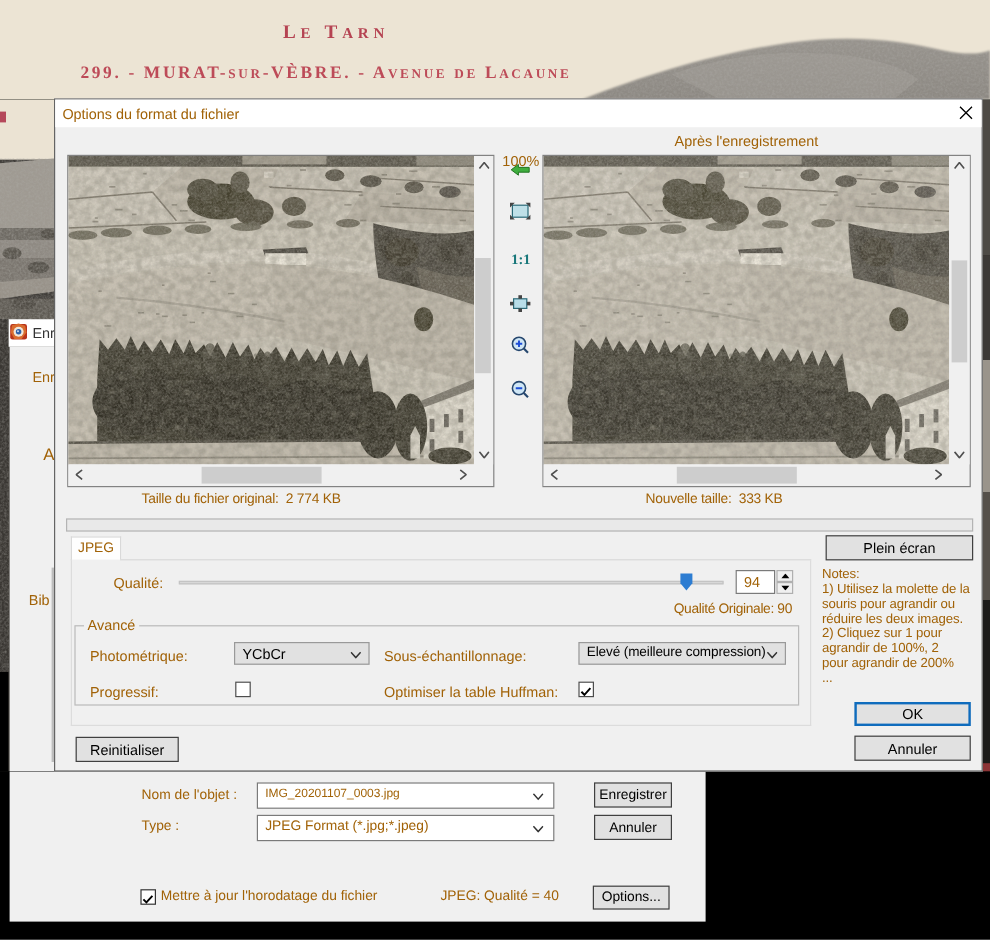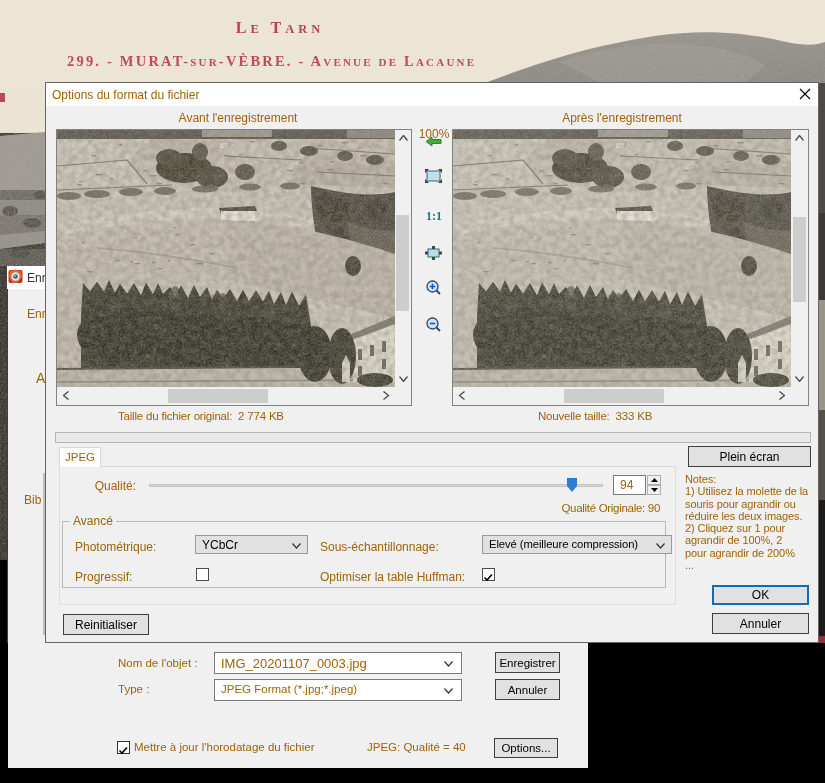--- a/index.html
+++ b/index.html
@@ -91,21 +91,21 @@
     <rect x="0" y="130" width="6" height="90" fill="#3c3936"></rect>
     <rect x="0" y="217" width="6" height="110" fill="#9a948b"></rect>
     <rect x="0" y="327" width="6" height="90" fill="#55504a"></rect>
     <rect x="0" y="553" width="6" height="12" fill="#8c3436"></rect>
   </svg>
 
   <div class="abs" style="left:0;top:643px;width:825px;height:140px;background:#000;"></div>
   <div class="abs" style="left:8px;top:643px;width:580px;height:125px;background:#f0f0f0;"></div>
   <div class="txt" style="left:118px;top:657px;font-size:11.5px;">Nom de l'objet :</div>
   <div class="abs" style="left:214px;top:652px;width:248px;height:22px;background:#fff;border:1px solid #7a7a7a;box-sizing:border-box;">
-     <div class="txt" style="left:6px;top:3px;font-size:13px;">IMG_20201107_0003.jpg</div>
+     <div class="txt" style="left:6px;top:3px;font-size:10px;">IMG_20201107_0003.jpg</div>
      <svg style="position:absolute;right:8px;top:8px" width="9" height="6" viewBox="0 0 9 6">
         <path d="M0.5,0.5 L4.5,5 L8.5,0.5" fill="none" stroke="#333" stroke-width="1.2"></path>
       </svg>
   </div>
   <div class="btn" style="left:495px;top:652px;width:65px;height:21px;font-size:11.5px;">Enregistrer</div>
   <div class="txt" style="left:118px;top:683px;font-size:11.5px;">Type :</div>
   <div class="abs" style="left:214px;top:679px;width:248px;height:22px;background:#fff;border:1px solid #7a7a7a;box-sizing:border-box;">
      <div class="txt" style="left:6px;top:3px;font-size:11.5px;">JPEG Format (*.jpg;*.jpeg)</div>
      <svg style="position:absolute;right:8px;top:8px" width="9" height="6" viewBox="0 0 9 6">
         <path d="M0.5,0.5 L4.5,5 L8.5,0.5" fill="none" stroke="#333" stroke-width="1.2"></path>
@@ -122,21 +122,20 @@
   <div class="btn" style="left:494px;top:738px;width:64px;height:20px;font-size:11.5px;">Options...</div>
 
   <div class="abs" style="left:45px;top:82px;width:774px;height:561px;background:#f0f0f0;border:1px solid #646464;box-sizing:border-box;">
 
     <div class="abs" style="left:0;top:0;width:772px;height:23px;background:#fff;"></div>
     <div class="txt" style="left:6px;top:5px;font-size:12px;">Options du format du fichier</div>
     <svg class="abs" style="left:753px;top:5px;" width="12" height="12" viewBox="0 0 12 12">
       <path d="M1,1 L11,11 M11,1 L1,11" stroke="#000" stroke-width="1.1"></path>
     </svg>
 
-    <div class="txt" style="left:10px;top:28px;width:364px;text-align:center;font-size:12px;">Avant l'enregistrement</div>
     <div class="txt" style="left:366px;top:44px;width:44px;text-align:center;font-size:12px;">100%</div>
     <div class="txt" style="left:406px;top:28px;width:340px;text-align:center;font-size:12px;">Après l'enregistrement</div>
 
     <div class="abs" style="left:10px;top:46px;width:356px;height:277px;border:1px solid #828282;box-sizing:border-box;background:#f0f0f0;">
       <svg class="abs" style="left:0;top:0;" width="338" height="257" viewBox="0 0 338 257">
           <use href="#scene"></use>
         </svg>
 
       <div class="abs" style="left:338px;top:0;width:16px;height:257px;background:#f0f0f0;">
         <svg class="abs" style="left:4px;top:5px;" width="9" height="6" viewBox="0 0 9 6">
@@ -249,21 +248,21 @@
     <div class="abs" style="left:16px;top:438px;width:604px;height:67px;border:1px solid #bababa;box-sizing:border-box;"></div>
     <div class="txt" style="left:24px;top:431px;background:#f0f0f0;padding:0 3px;font-size:12px;">Avancé</div>
     <div class="txt" style="left:29px;top:457px;font-size:12px;">Photométrique:</div>
     <div class="combo" style="left:149px;top:452px;width:113px;height:19px;">
       <span class="cv">YCbCr</span>
         <svg style="position:absolute;right:6px;top:7px" width="9" height="6" viewBox="0 0 9 6">
           <path d="M0.5,0.5 L4.5,5 L8.5,0.5" fill="none" stroke="#333" stroke-width="1.2"></path>
         </svg>
     </div>
     <div class="txt" style="left:274px;top:457px;font-size:12px;">Sous-échantillonnage:</div>
-    <div class="combo" style="left:436px;top:452px;width:190px;height:19px;">
+    <div class="combo" style="left:436px;top:452px;width:173px;height:19px;">
       <span class="cv" style="font-size:11.3px;letter-spacing:-0.1px">Elevé (meilleure compression)</span>
         <svg style="position:absolute;right:6px;top:7px" width="9" height="6" viewBox="0 0 9 6">
           <path d="M0.5,0.5 L4.5,5 L8.5,0.5" fill="none" stroke="#333" stroke-width="1.2"></path>
         </svg>
     </div>
     <div class="txt" style="left:29px;top:487px;font-size:12px;">Progressif:</div>
     <div class="abs" style="left:150px;top:485px;width:13px;height:13px;background:#fff;border:1px solid #4d4d4d;box-sizing:border-box;"></div>
     <div class="txt" style="left:274px;top:487px;font-size:12px;">Optimiser la table Huffman:</div>
     <div class="abs" style="left:436px;top:485px;width:13px;height:13px;background:#fff;border:1px solid #4d4d4d;box-sizing:border-box;">
       <svg width="11" height="11" viewBox="0 0 11 11">

